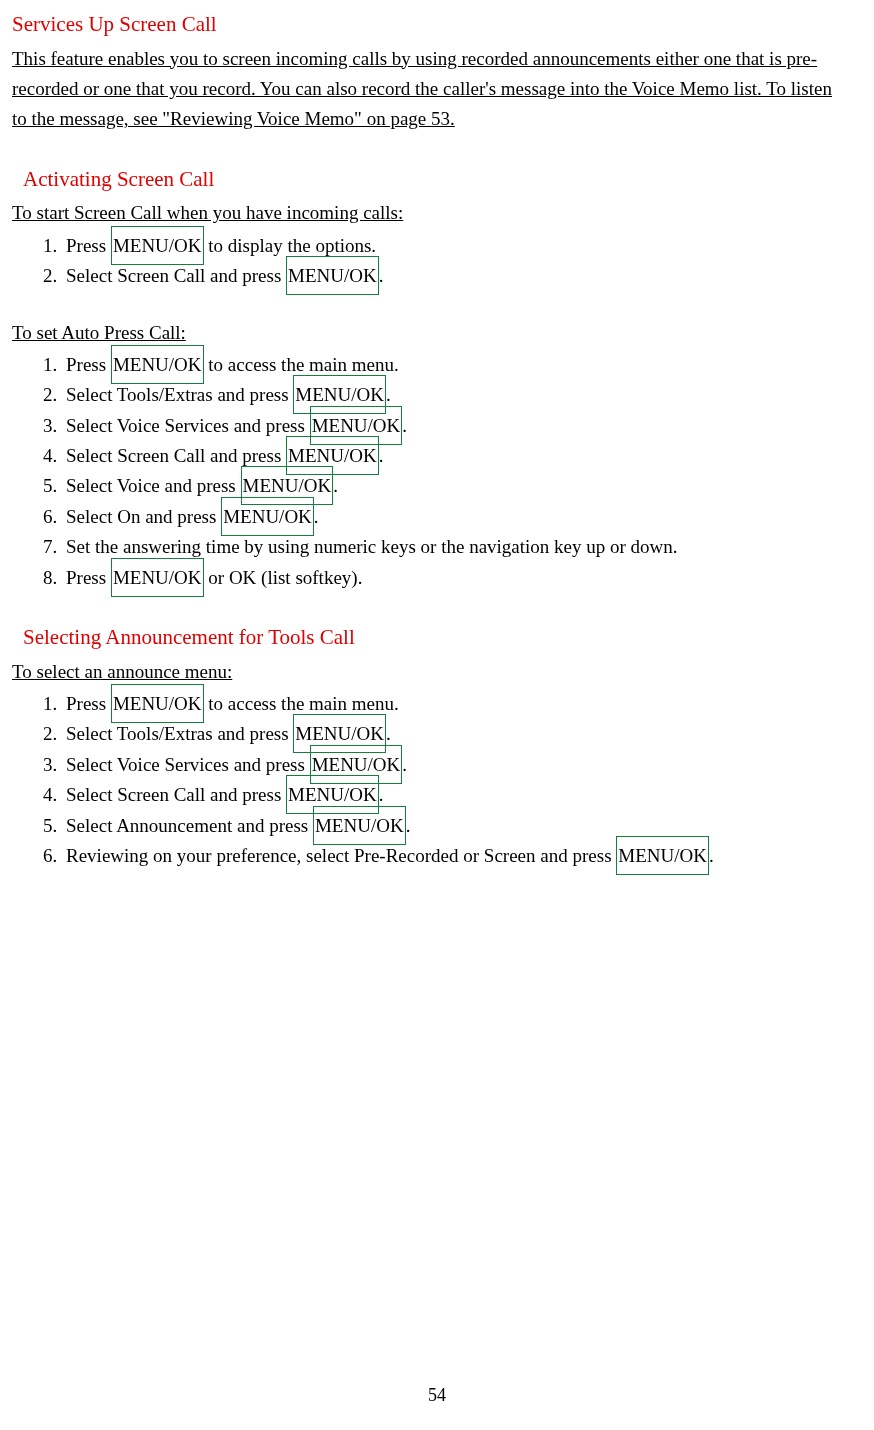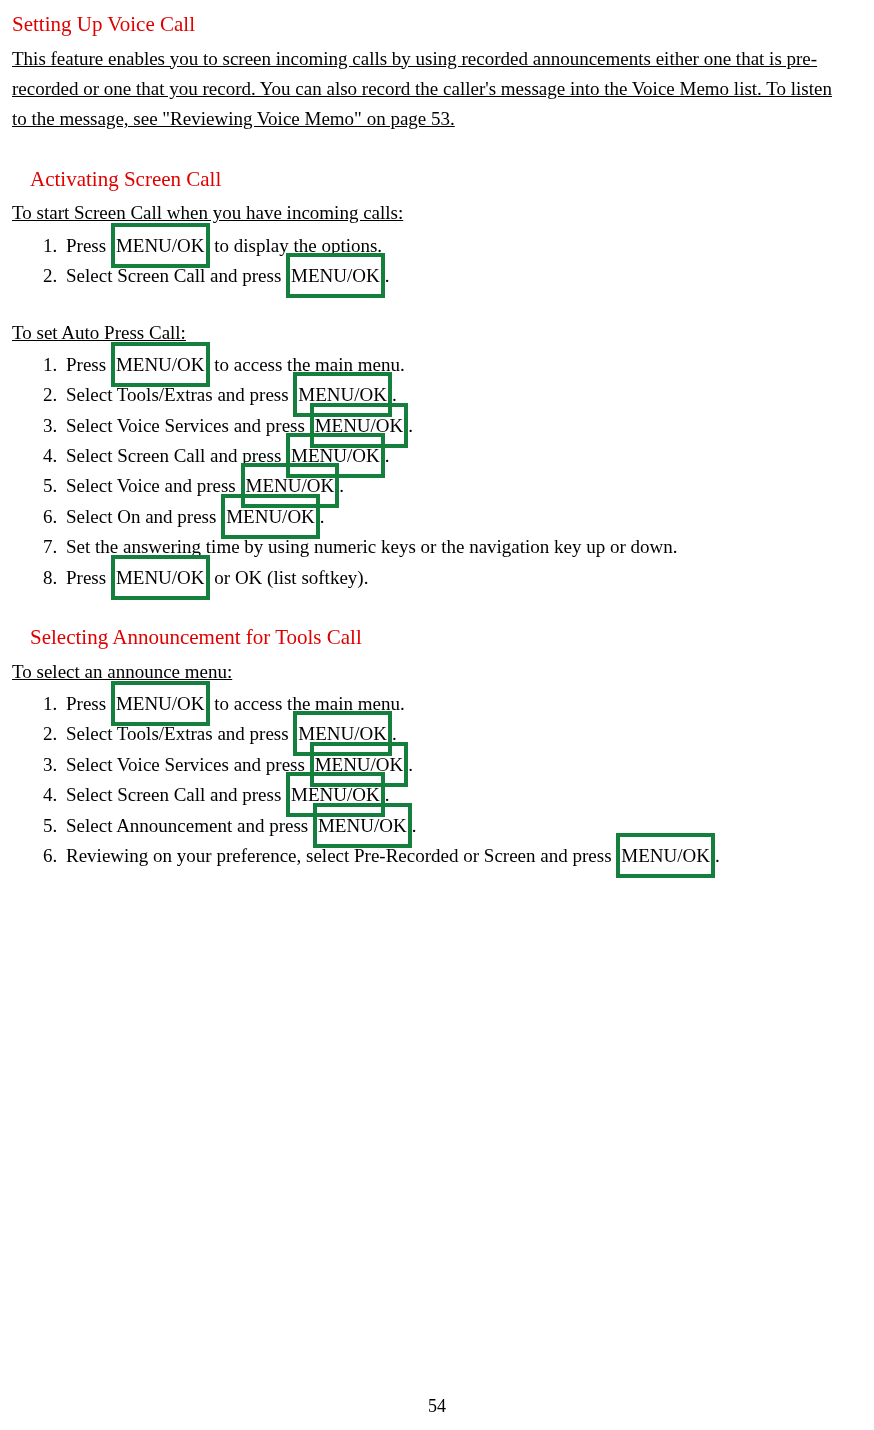--- a/index.html
+++ b/index.html
@@ -13,58 +13,58 @@
       box-sizing: border-box;
     }
     .heading-red {
       color: #e00000;
       font-size: 21px;
       margin: 0 0 2px 0;
     }
     .section-heading {
       color: #e00000;
       font-size: 21px;
-      margin: 28px 0 2px 18px;
+      margin: 28px 0 2px 11px;
     }
     p {
       margin: 0 0 2px 0;
       text-decoration: underline;
     }
     ol {
       margin: 2px 0 0 0;
       padding-left: 50px;
     }
     li {
       margin: 0;
       padding-left: 4px;
     }
     .boxed {
-      border: 4px solid #15803d;
+      border: 1px solid #15803d;
       padding: 8px 1px;
       text-align: right;
     }
     .bold {
       font-weight: normal;
     }
     .page-number {
       text-align: center;
       position: fixed;
-      bottom: 9px;
+      bottom: 20px;
       left: 0;
       right: 0;
       font-size: 18px;
     }
     .spacer {
       height: 26px;
     }
   </style>
 </head>
 <body>
 
-<div class="heading-red">Setting Up Voice Call</div>
+<div class="heading-red">Services Up Screen Call</div>
 <p>This feature enables you to screen incoming calls by using recorded announcements either one that is pre-recorded or one that you record. You can also record the caller's message into the Voice Memo list. To listen to the message, see "Reviewing Voice Memo" on page 53.</p>
 
 <div class="section-heading">Activating Screen Call</div>
 <p>To start Screen Call when you have incoming calls:</p>
 <ol>
   <li><span>Press </span><span class="boxed">MENU/OK</span><span> to display the options.</span></li>
   <li><span>Select </span><span class="bold">Screen Call</span><span> and press </span><span class="boxed">MENU/OK</span><span>.</span></li>
 </ol>
 
 <div class="spacer"></div>

